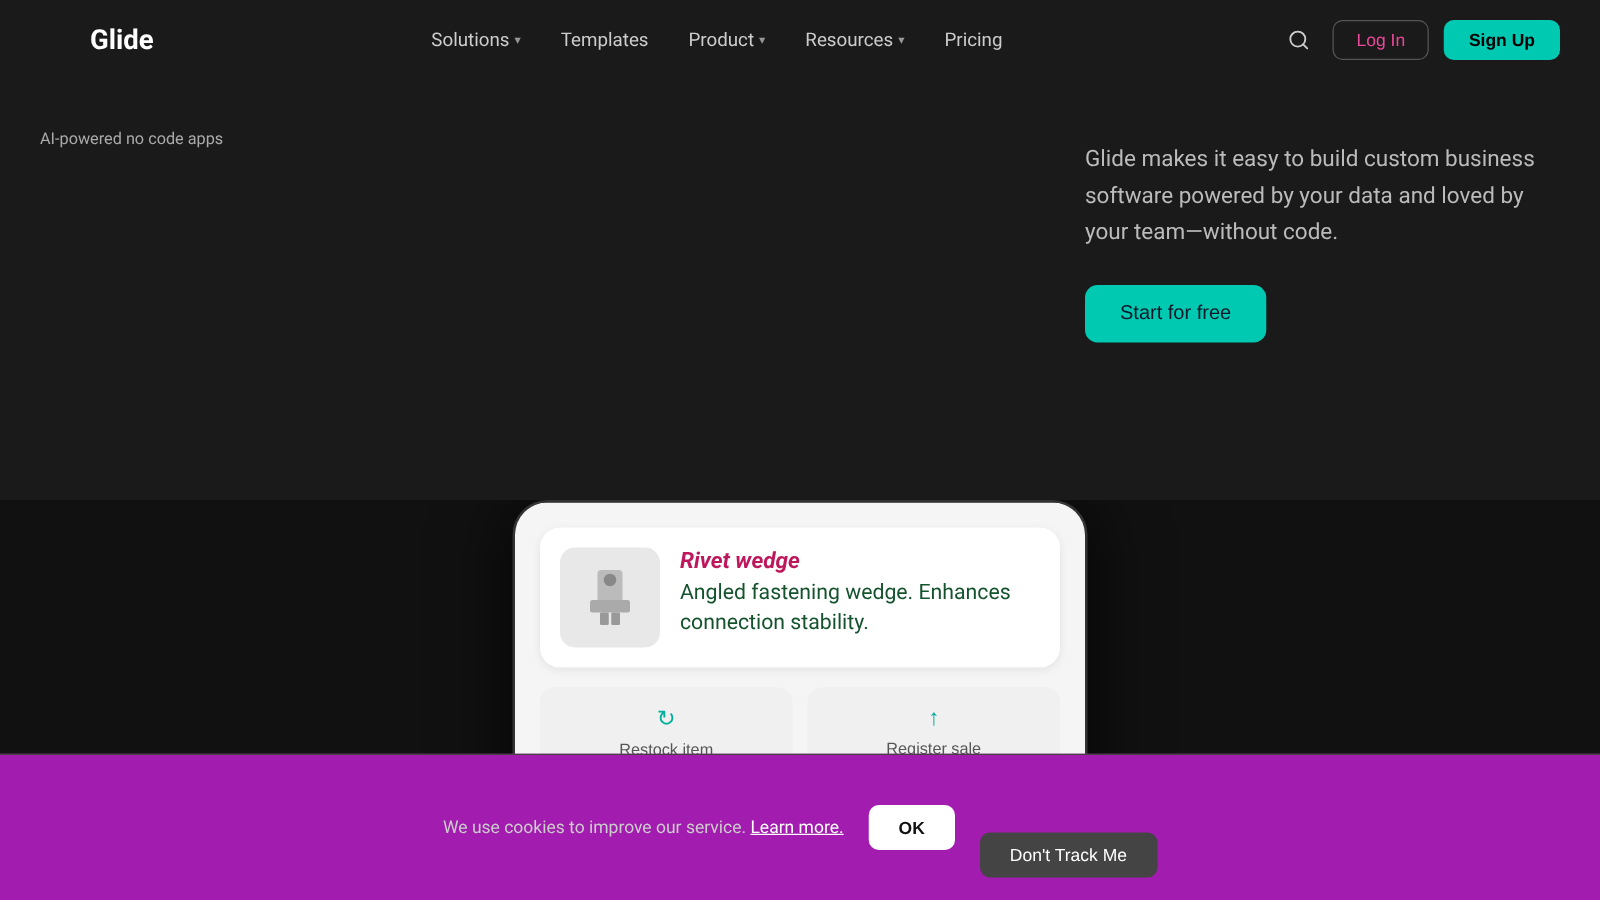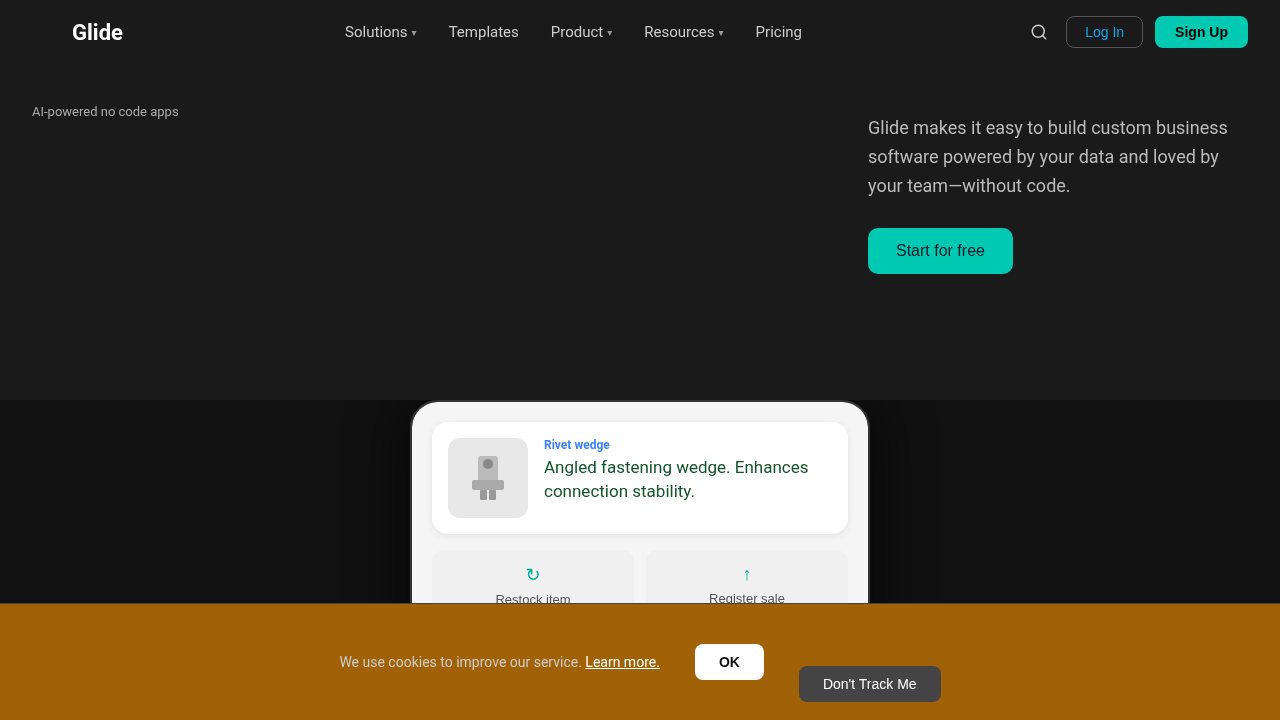--- a/index.html
+++ b/index.html
@@ -56,21 +56,21 @@
       cursor: pointer;
       color: #ccc;
       font-size: 18px;
       display: flex;
       align-items: center;
       padding: 6px;
     }
     .btn-login {
       background: transparent;
       border: 1.5px solid #555;
-      color: #0ea5e9;
+      color: #ec4899;
       padding: 7px 18px;
       border-radius: 8px;
       font-size: 14px;
       cursor: pointer;
       font-weight: 500;
     }
     .btn-signup {
       background: #00c9b1;
       border: none;
       color: #000;
@@ -184,24 +184,25 @@
       height: 80px;
       background: #e8e8e8;
       border-radius: 12px;
       display: flex;
       align-items: center;
       justify-content: center;
       font-size: 32px;
     }
     .product-info { flex: 1; }
     .product-name {
-      font-size: 12px;
+      font-size: 18px;
       font-weight: 700;
-      color: #3b82f6;
+      color: #be185d;
       margin-bottom: 4px;
+      font-style: italic;
     }
     .product-desc {
       font-size: 17px;
       color: #14532d;
       line-height: 1.4;
     }
     .action-buttons {
       display: flex;
       gap: 12px;
       margin-top: 8px;
@@ -234,27 +235,27 @@
       font-weight: 800;
       color: #111;
     }
 
     
     .cookie-banner {
       position: absolute;
       bottom: 0;
       left: 0;
       right: 0;
-      background: #a16207;
+      background: #a21caf;
       border-top: 1px solid #444;
       padding: 18px 32px;
       display: flex;
       align-items: center;
       justify-content: center;
-      gap: 35px;
+      gap: 20px;
       z-index: 100;
     }
     .cookie-text {
       font-size: 14px;
       color: #ccc;
     }
     .cookie-text a {
       color: #fff;
       text-decoration: underline;
       cursor: pointer;

